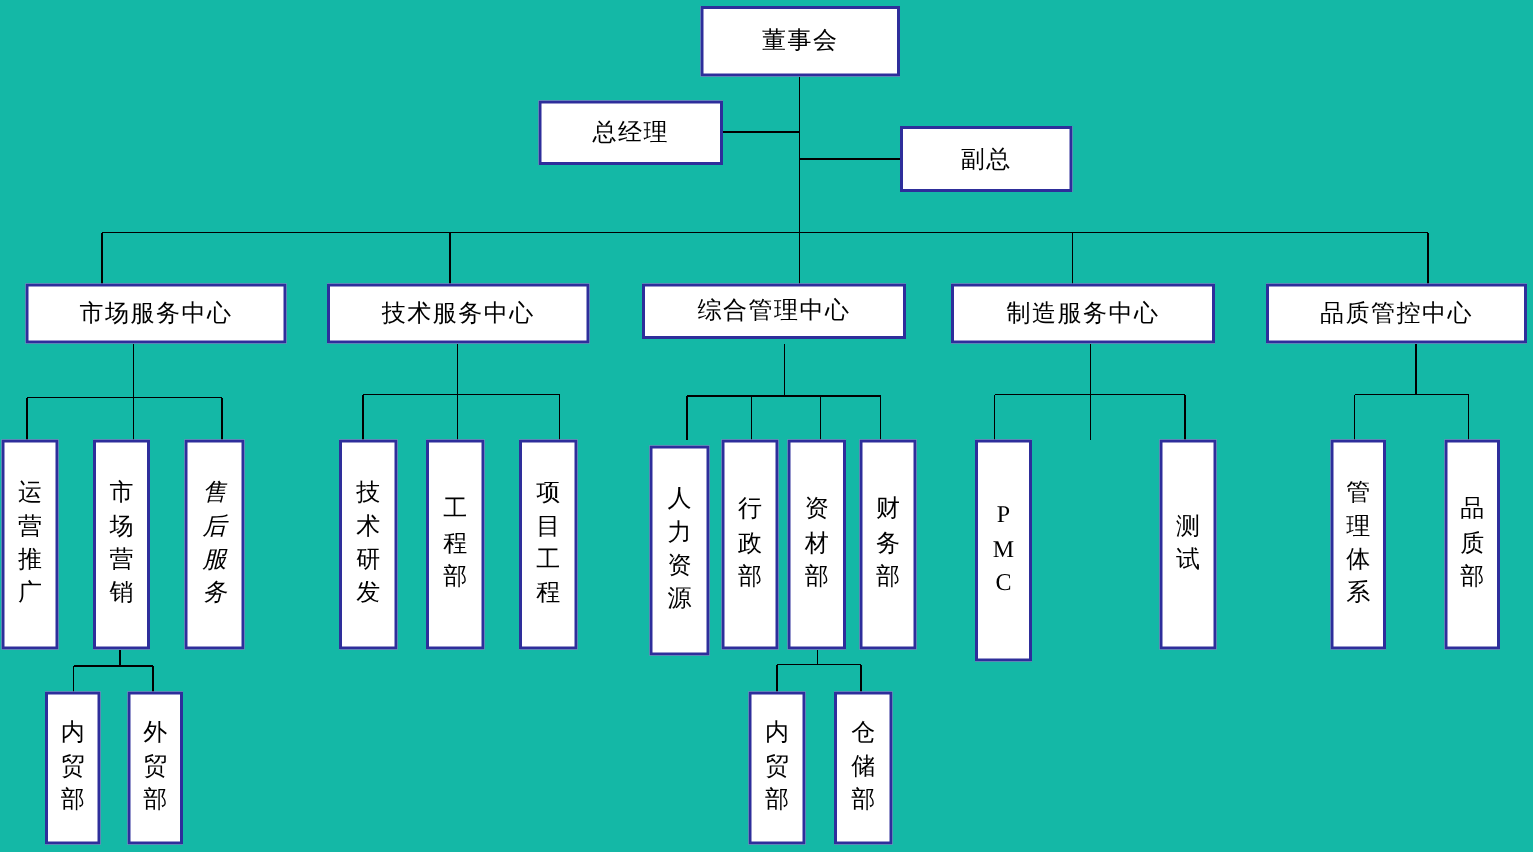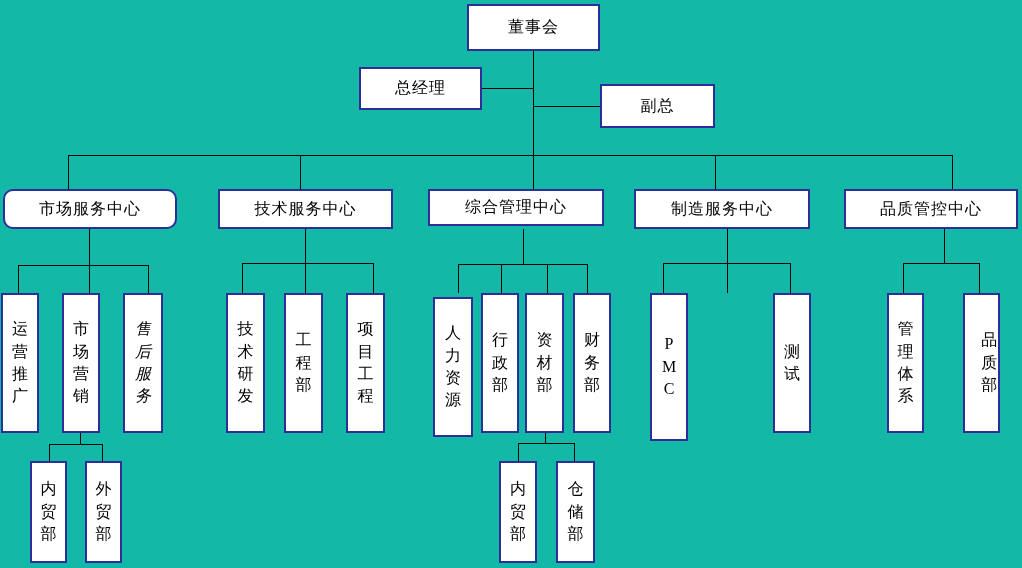--- a/index.html
+++ b/index.html
@@ -71,21 +71,21 @@
     <line x1="545" y1="433" x2="545" y2="443"></line>
     <line x1="518" y1="443" x2="574" y2="443"></line>
     <line x1="518" y1="443" x2="518" y2="461"></line>
     <line x1="574" y1="443" x2="574" y2="461"></line>
   </svg>
 
   <div class="box hbox" style="left:467px;top:4px;width:133px;height:47px;">董事会</div>
   <div class="box hbox" style="left:359px;top:67px;width:123px;height:43px;">总经理</div>
   <div class="box hbox" style="left:600px;top:84px;width:115px;height:44px;">副总</div>
 
-  <div class="box hbox" style="left:3px;top:189px;width:174px;height:40px;border-radius:10px;">市场服务中心</div>
+  <div class="box hbox" style="left:17px;top:189px;width:174px;height:40px;">市场服务中心</div>
   <div class="box hbox" style="left:218px;top:189px;width:175px;height:40px;">技术服务中心</div>
   <div class="box hbox" style="left:428px;top:189px;width:176px;height:37px;">综合管理中心</div>
   <div class="box hbox" style="left:634px;top:189px;width:176px;height:40px;">制造服务中心</div>
   <div class="box hbox" style="left:844px;top:189px;width:174px;height:40px;">品质管控中心</div>
 
   <div class="box vbox" style="left:1px;top:293px;width:38px;height:140px;">
     <span class="vtext">运营推广</span>
     </div>
   <div class="box vbox" style="left:62px;top:293px;width:38px;height:140px;">
     <span class="vtext">市场营销</span>
@@ -120,21 +120,21 @@
   <div class="box vbox" style="left:650px;top:293px;width:38px;height:148px;">
     <span class="vtext">PMC</span>
     </div>
   <div class="box vbox" style="left:773px;top:293px;width:38px;height:140px;">
     <span class="vtext">测试</span>
     </div>
 
   <div class="box vbox" style="left:887px;top:293px;width:37px;height:140px;">
     <span class="vtext">管理体系</span>
     </div>
-  <div class="box vbox" style="left:963px;top:293px;width:37px;height:140px;justify-content:flex-end;">
+  <div class="box vbox" style="left:963px;top:293px;width:37px;height:140px;">
     <span class="vtext">品质部</span>
     </div>
 
   <div class="box vbox" style="left:30px;top:461px;width:37px;height:102px;">
     <span class="vtext">内贸部</span>
     </div>
   <div class="box vbox" style="left:85px;top:461px;width:37px;height:102px;">
     <span class="vtext">外贸部</span>
     </div>
 

